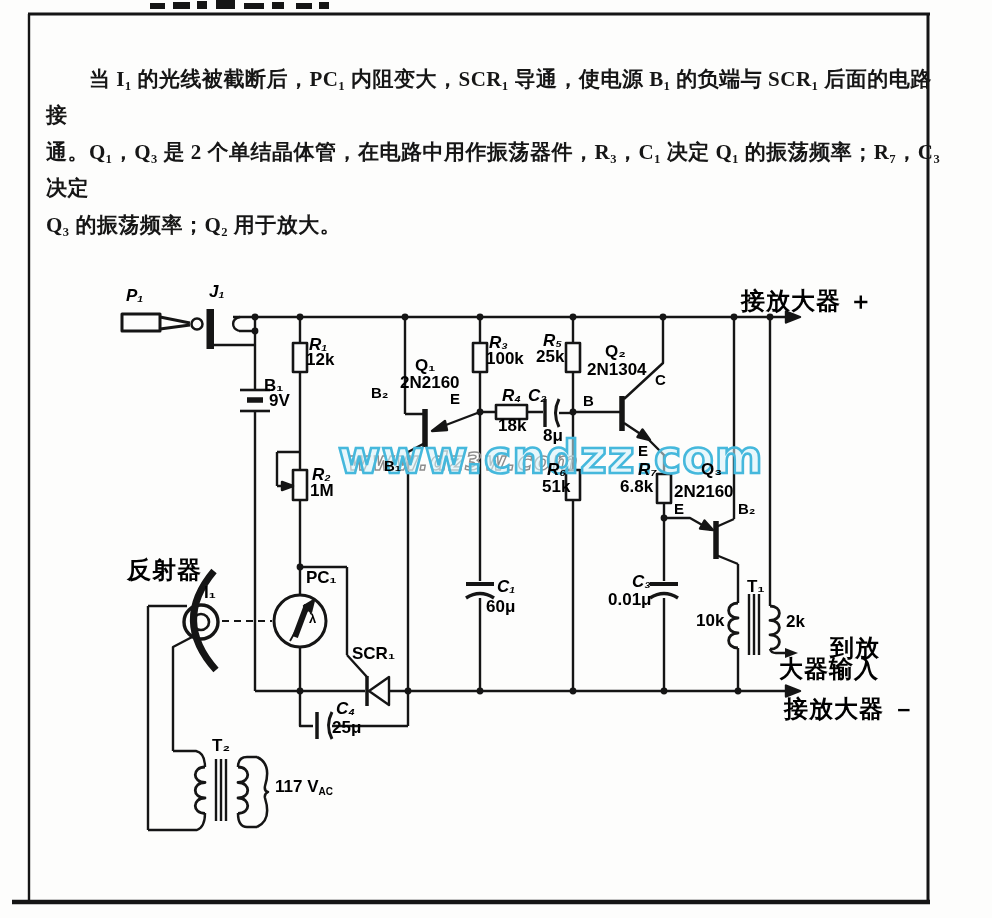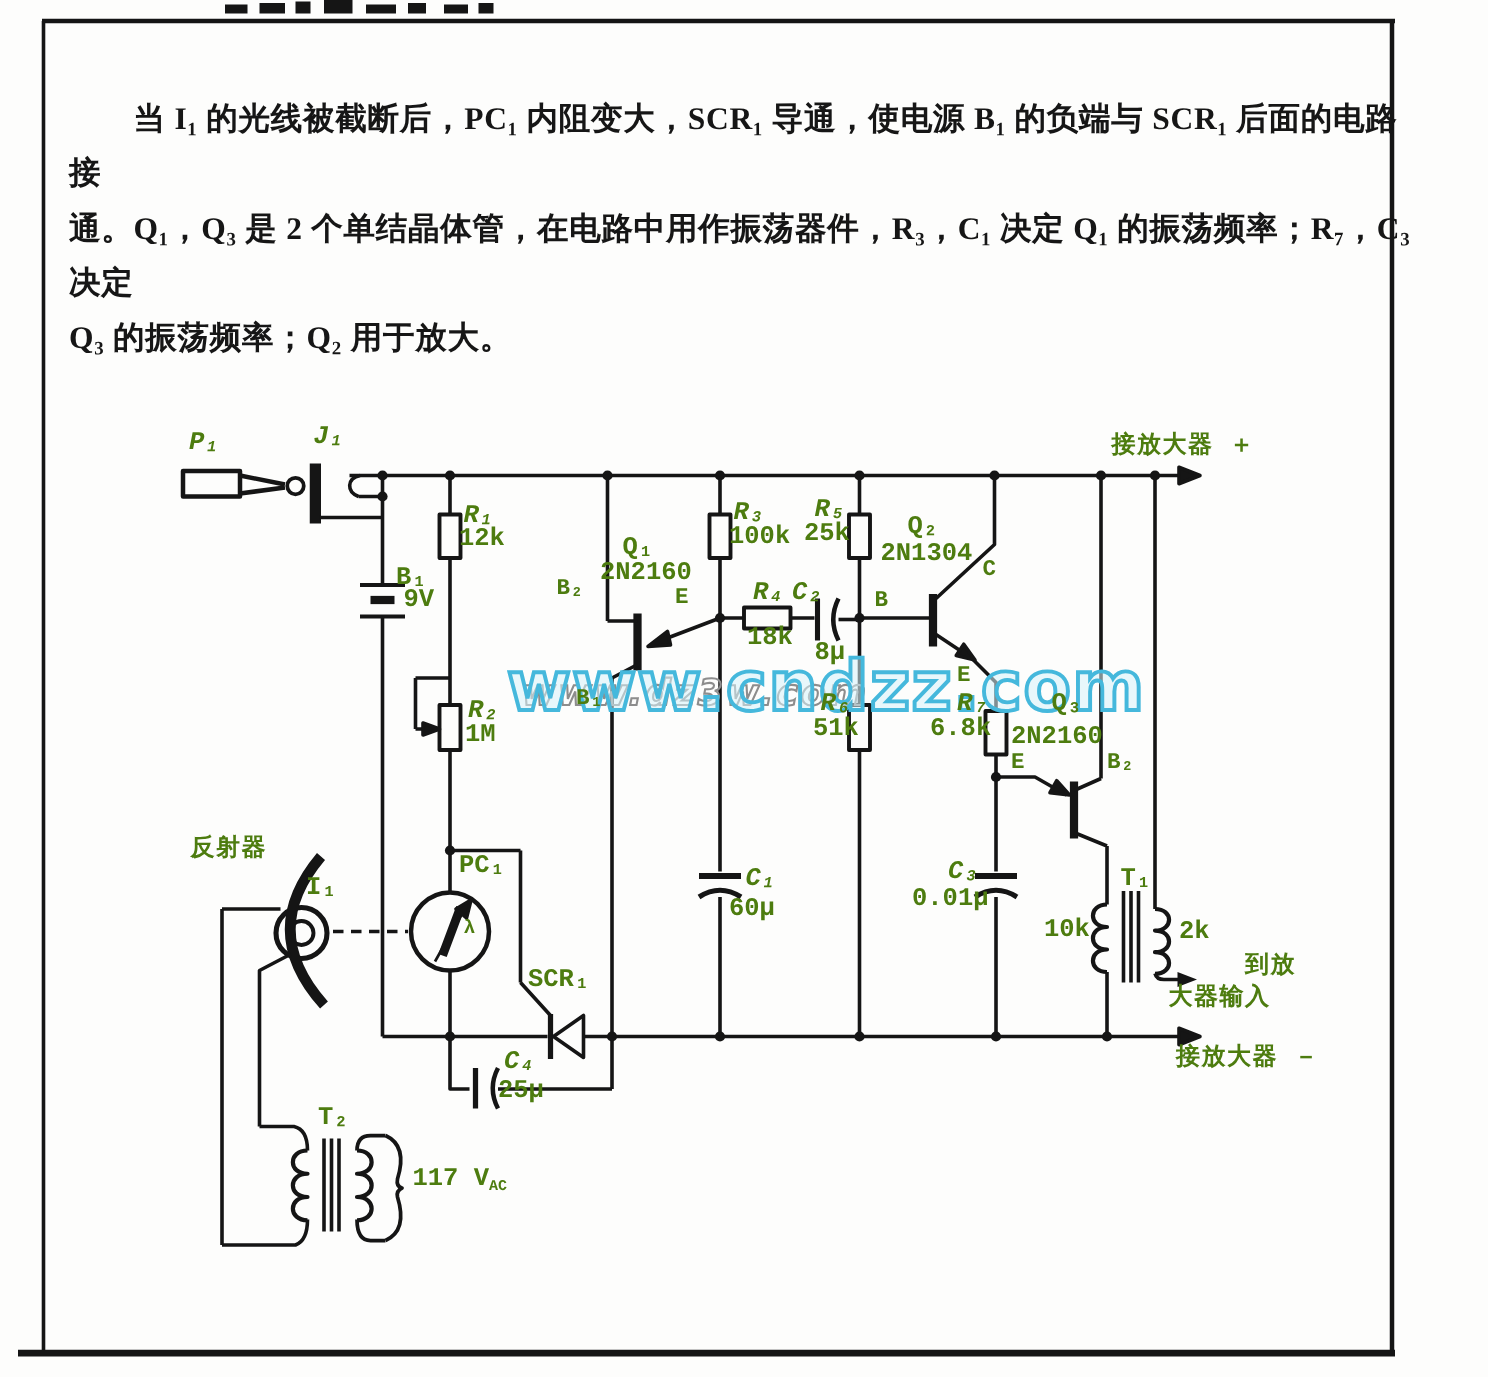--- a/index.html
+++ b/index.html
@@ -3,25 +3,25 @@
 <meta charset="utf-8">
 <style>
   html,body{margin:0;padding:0;background:#ffffff;}
   #page{position:relative;width:992px;height:918px;background:#fdfdfc;overflow:hidden;
         font-family:"Liberation Serif",serif;color:#111;}
   #paras{position:absolute;left:46px;top:24px;width:900px;
          font-size:21px;line-height:36.6px;font-weight:bold;letter-spacing:.5px;
          white-space:pre-line;color:#161616;}
   #paras p{margin:0;padding:0;}
   svg{position:absolute;left:0;top:0;}
-  .lbl{position:absolute;font-family:Liberation Mono, monospace;font-weight:bold;
-       color:#4d7c0f;white-space:nowrap;line-height:1;}
+  .lbl{position:absolute;font-family:Liberation Sans, sans-serif;font-weight:bold;
+       color:#000000;white-space:nowrap;line-height:1;}
   .it{font-style:italic;}
   .sz17{font-size:17px;} .sz15{font-size:15px;} .sz13{font-size:13px;}
-  .cn{font-size:16px;letter-spacing:1px;}
+  .cn{font-size:24px;letter-spacing:1px;}
   .subv{font-size:10px;vertical-align:-3px;}
   .wm-cyan{position:absolute;left:338px;top:430px;font-family:"DejaVu Sans",sans-serif;
        font-weight:bold;font-size:46px;letter-spacing:1px;
        color:rgba(215,242,250,0.55);-webkit-text-stroke:2.6px #45b8dc;white-space:nowrap;}
   .wm-gray{position:absolute;left:348px;top:448px;font-family:"DejaVu Sans",sans-serif;
        font-style:italic;font-weight:bold;font-size:24px;letter-spacing:2px;
        color:rgba(255,255,255,0.1);-webkit-text-stroke:1.4px #8d8d8d;white-space:nowrap;}
 </style>
 </head>
 <body>

